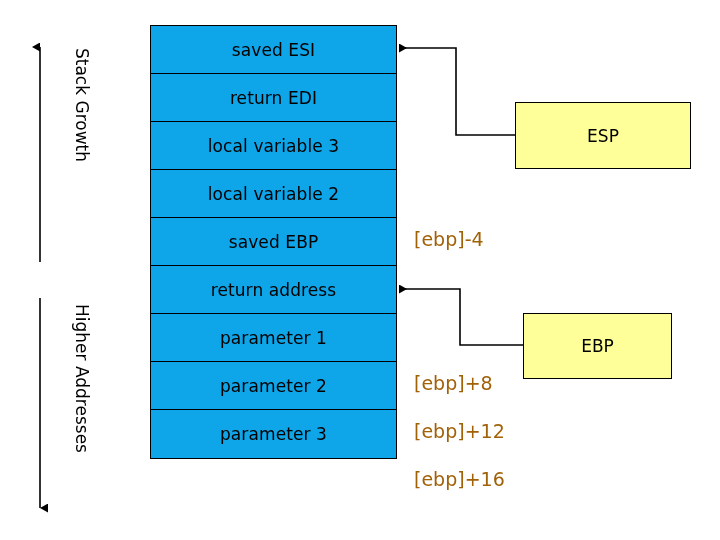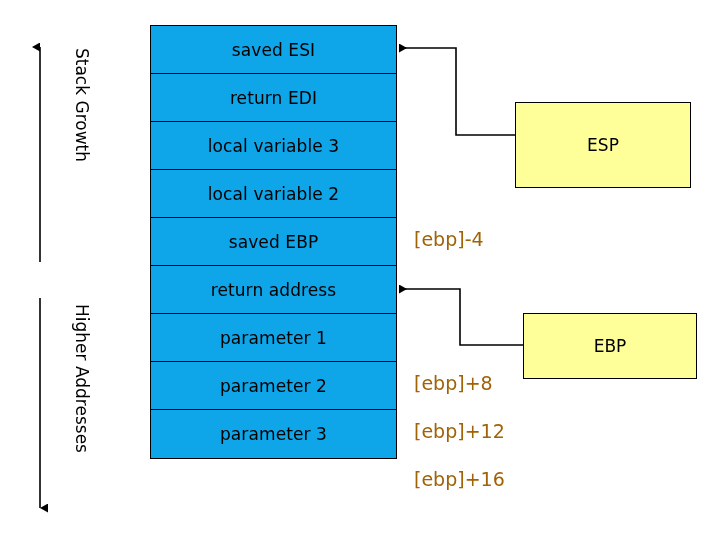--- a/index.html
+++ b/index.html
@@ -50,26 +50,26 @@
     display: flex;
     align-items: center;
     justify-content: center;
     font-size: 17px;
     color: #000000;
   }
   #esp-box {
     left: 515px;
     top: 102px;
     width: 176px;
-    height: 86px;
+    height: 67px;
   }
   #ebp-box {
     left: 523px;
     top: 313px;
-    width: 174px;
+    width: 149px;
     height: 66px;
   }
 
   
   .offset-label {
     position: absolute;
     font-size: 19px;
     color: #a16207;
     white-space: nowrap;
   }

